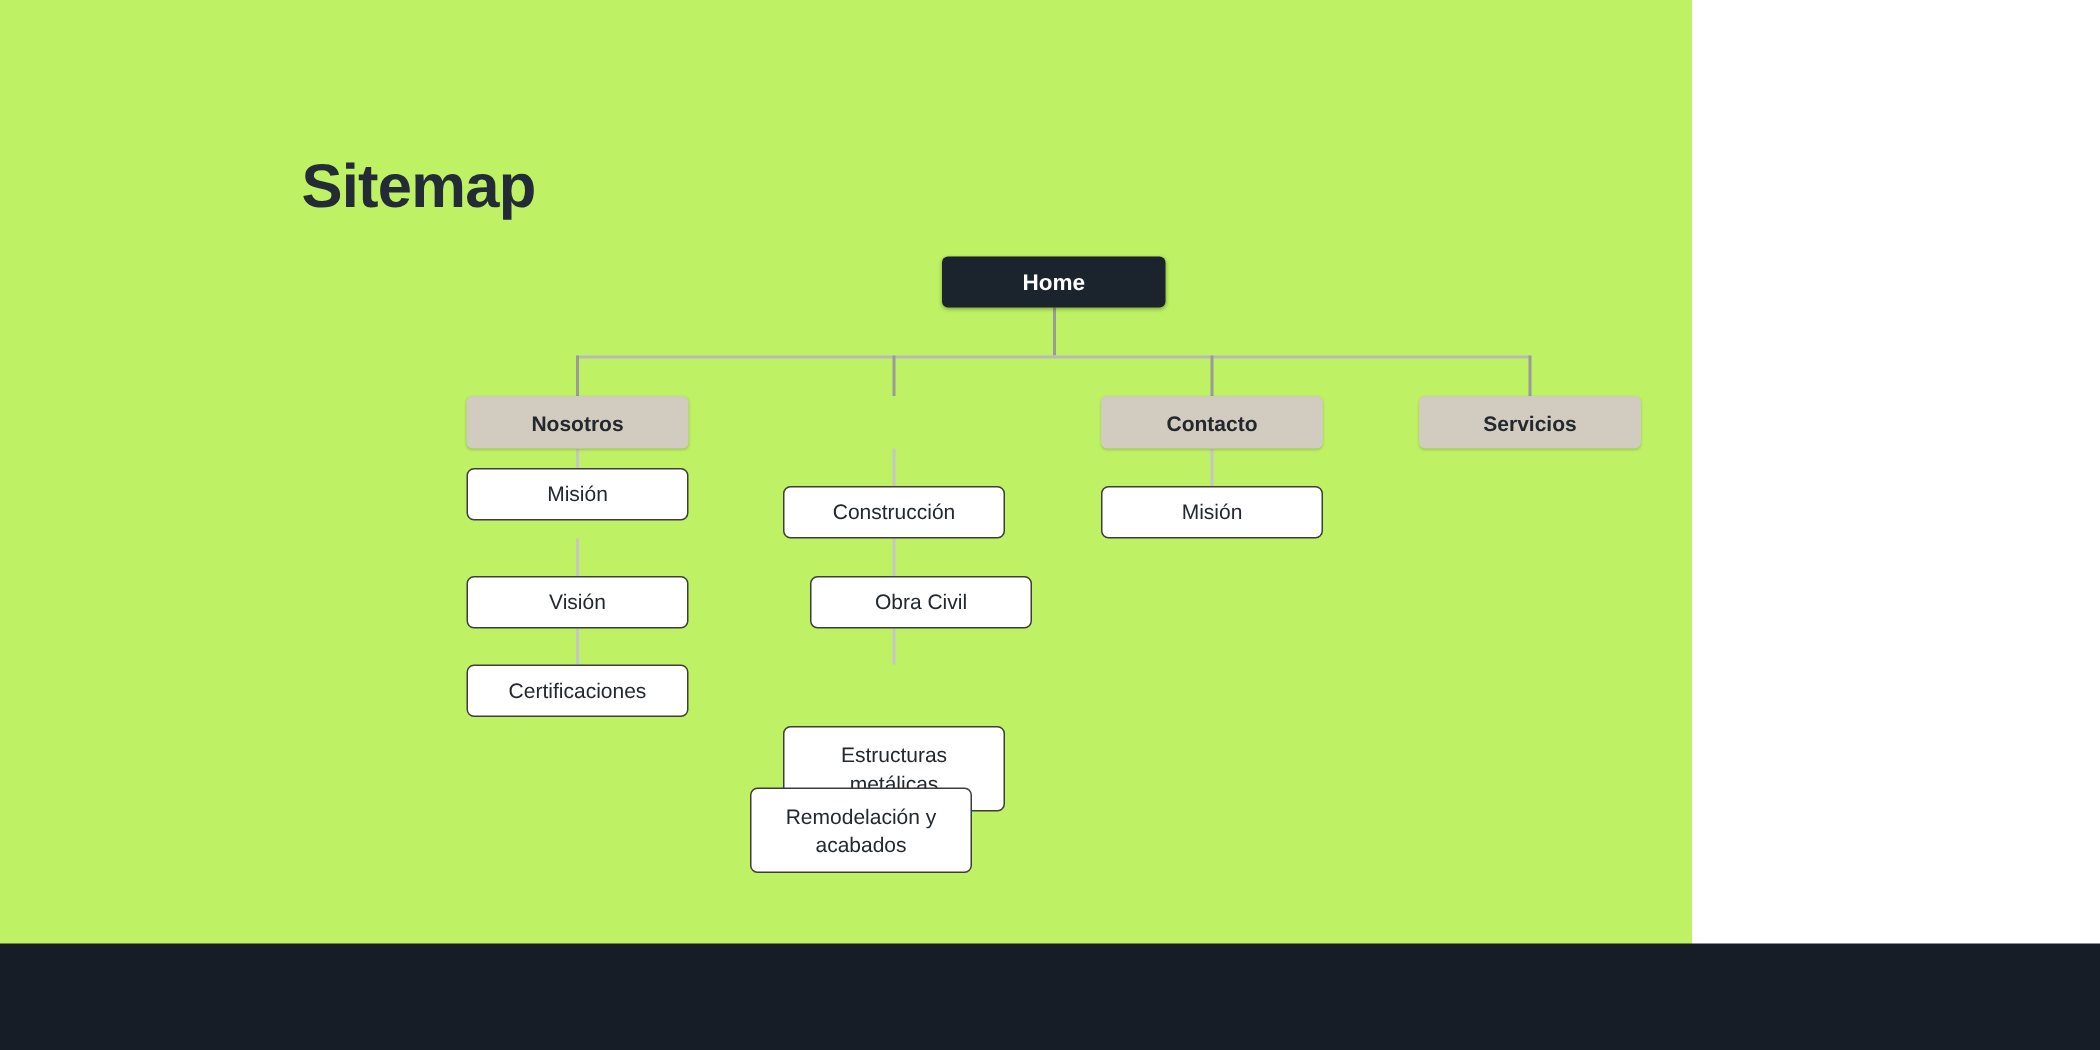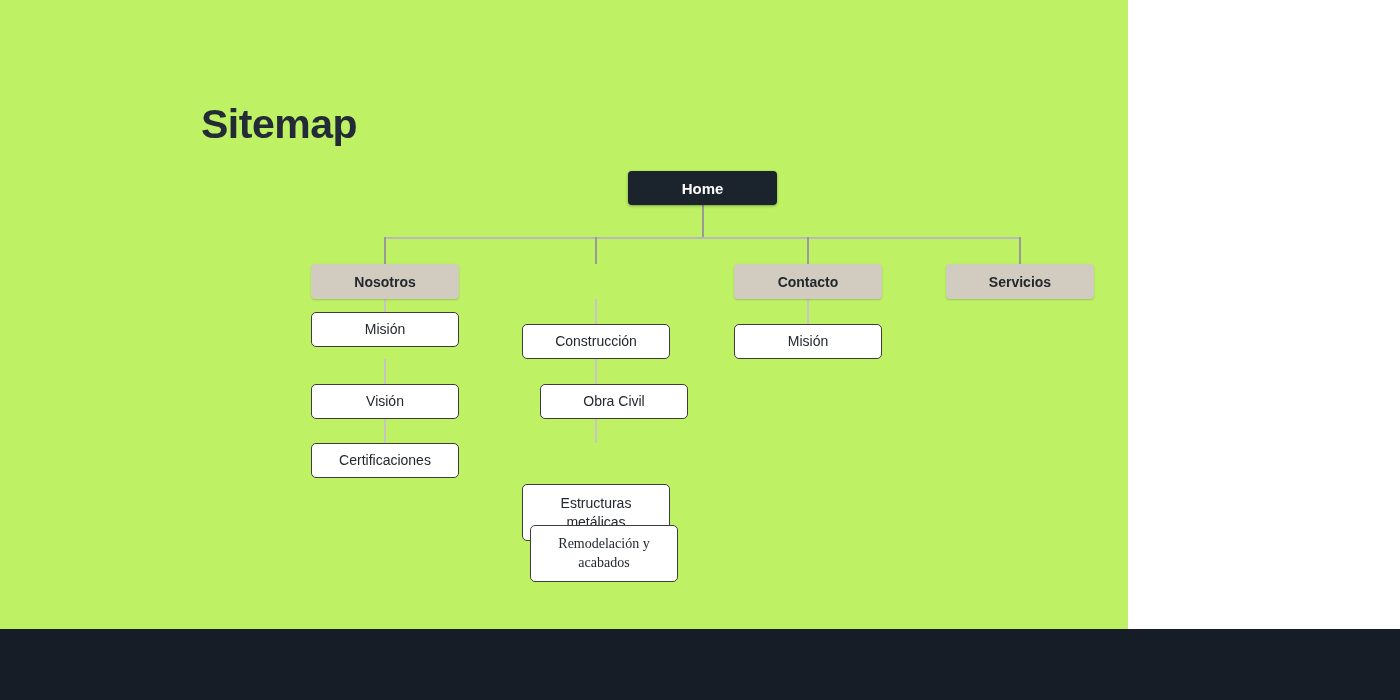--- a/index.html
+++ b/index.html
@@ -136,21 +136,21 @@
 
   <div class="node node-l3" style="left:522px; top:324px; width:148px; height:35px;">
     <span>Construcción</span>
   </div>
   <div class="node node-l3" style="left:522px; top:384px; width:148px; height:35px;margin-left:18px;">
     <span>Obra Civil</span>
   </div>
   <div class="node node-l3" style="left:522px; top:443px; width:148px; height:57px;margin-top:41px;">
     <span>Estructuras metálicas</span>
   </div>
-  <div class="node node-l3" style="left:530px; top:525px; width:148px; height:57px;font-family:Liberation Serif, serif;">
+  <div class="node node-l3" style="left:500px; top:525px; width:148px; height:57px;">
     <span>Remodelación y acabados</span>
   </div>
 
   <div class="node node-l3" style="left:734px; top:324px; width:148px; height:35px;">
     <span>Misión</span>
   </div>
 
   <div class="footer-bar"></div>
 
 </div>

